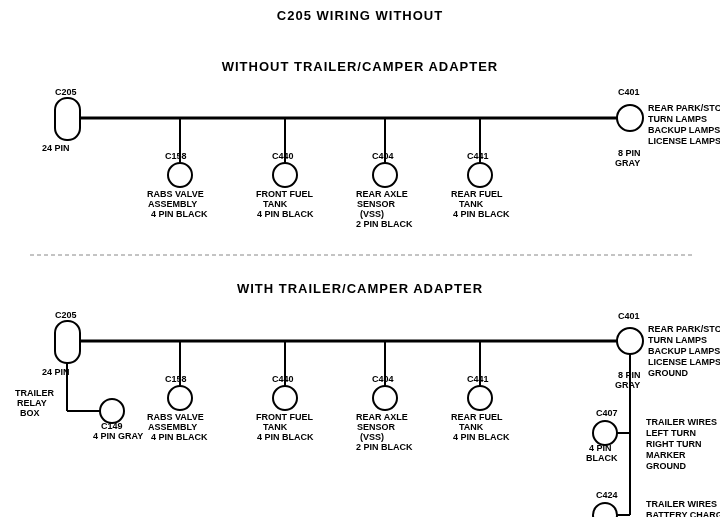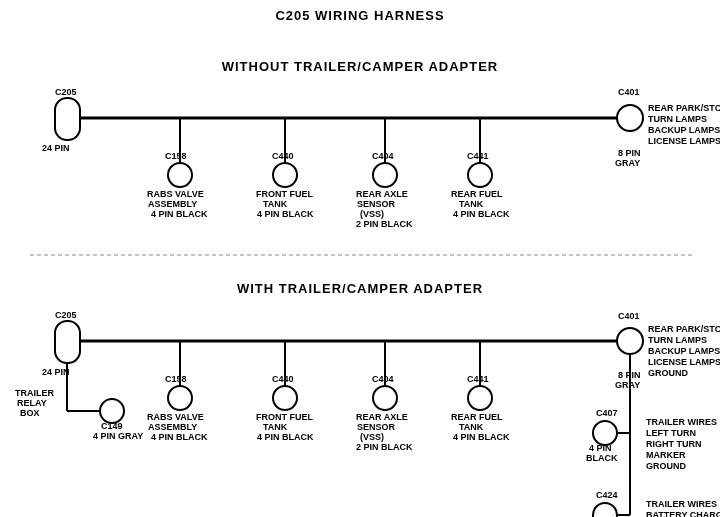--- a/index.html
+++ b/index.html
@@ -27,21 +27,21 @@
     svg {
       position: absolute;
       top: 0; left: 0;
       width: 720px;
       height: 500px;
     }
   </style>
 </head>
 <body>
 
-<div class="page-title">C205 WIRING HARNESS</div>
+<div class="page-title">C205 WIRING WITHOUT</div>
 
 <div class="diagram-area">
 <svg xmlns="http://www.w3.org/2000/svg">
 
   <text x="360" y="48" text-anchor="middle" font-family="Arial" font-size="13" font-weight="bold" letter-spacing="1">WITHOUT  TRAILER/CAMPER  ADAPTER</text>
 
   <line x1="80" y1="95" x2="625" y2="95" stroke="black" stroke-width="3"></line>
 
   <rect x="55" y="75" width="25" height="42" rx="12" ry="12" fill="white" stroke="black" stroke-width="2"></rect>
   <text x="55" y="72" font-family="Arial" font-size="9" font-weight="bold">C205</text>

